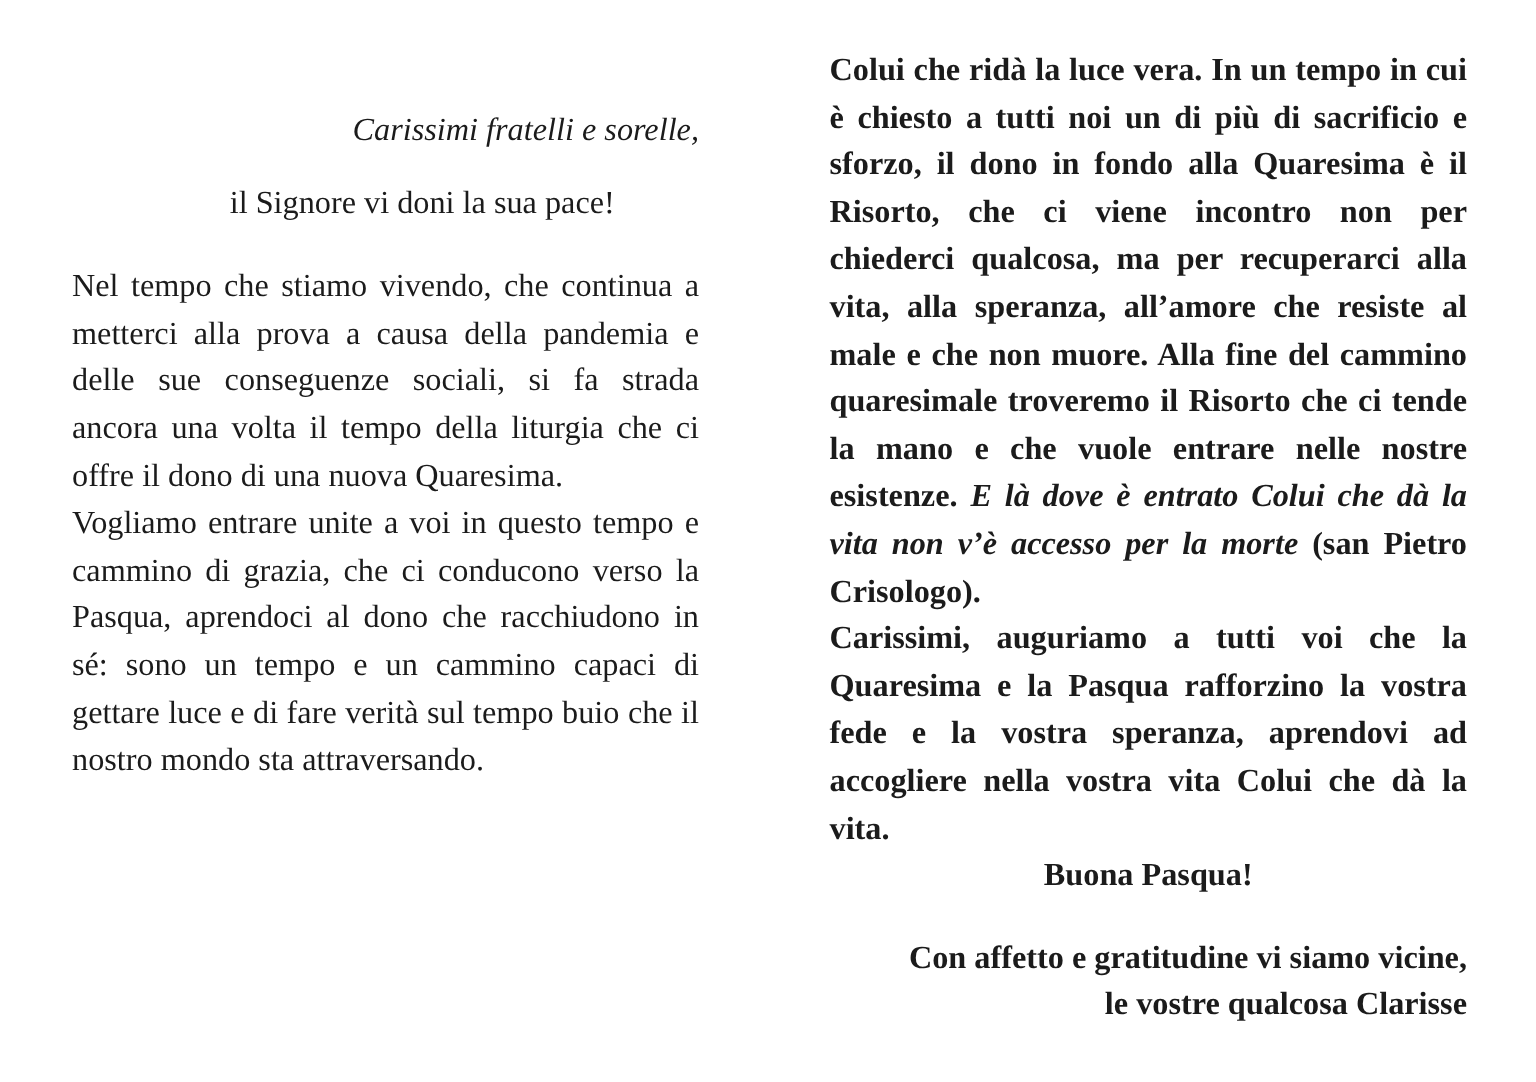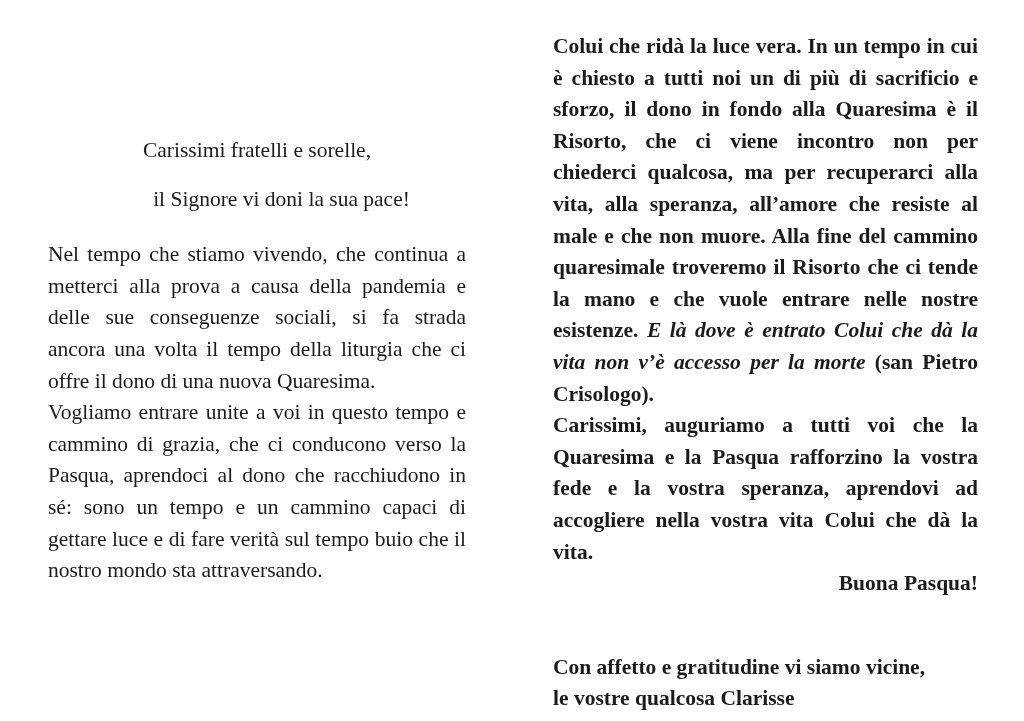--- a/index.html
+++ b/index.html
@@ -20,28 +20,28 @@
   .col {
     position: absolute;
     top: 0;
     font-size: 21.5px;
     line-height: 31.6px;
   }
   .col-left  { left: 48px;  width: 418px; padding-top: 31px; }
   .col-right { left: 553px; width: 425px; padding-top: 31px; font-weight: bold; }
   p { margin: 0; }
   .header { text-align: right; }
-  .salutation { margin-top: 104px; text-align: center; }
+  .salutation { margin-top: 40px; text-align: right; font-style: italic; }
   .greeting { margin-top: 17px; margin-left: 49px; text-align: center; }
   .para { text-align: justify; }
   .para-first { margin-top: 24px; }
   .fill-last { text-align-last: justify; }
   .italic-run { font-style: italic; }
-  .wish { text-align: right; }
-  .closing { margin-top: 52px; text-align: left; }
+  .wish { text-align: center; }
+  .closing { margin-top: 23px; text-align: right; }
 </style>
 </head>
 <body>
 
 <div class="page">
 
   <div class="col col-left">
 
     <p class="salutation">Carissimi fratelli e sorelle,</p>
 

